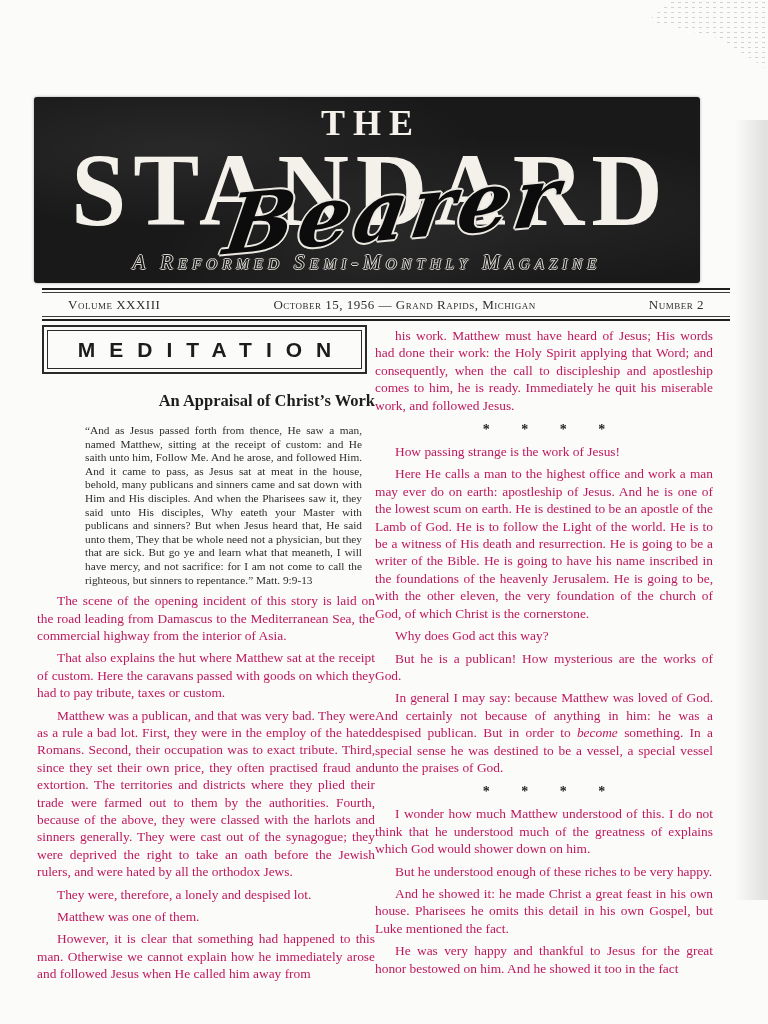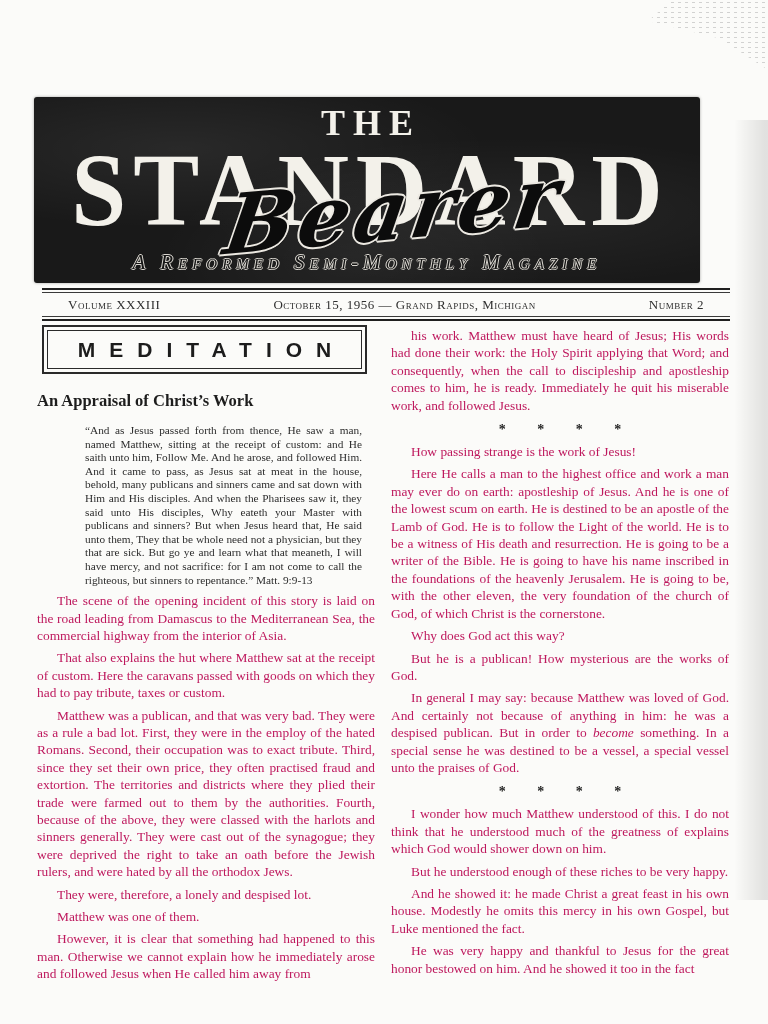--- a/index.html
+++ b/index.html
@@ -86,41 +86,41 @@
   .issue-line {
     display:flex; justify-content:space-between; align-items:flex-start;
     padding:4px 26px 3px 26px;
     font-variant:small-caps;
     font-size:13px; color:#2e2e2e; letter-spacing:0.5px;
   }
 
   
   .columns {
     position:absolute; left:37px; top:322px; width:692px;
-    display:flex; gap:16px;
+    display:flex; 
   }
   .col { width:338px; }
 
   .meditation-box {
     margin:3px 8px 0 5px;
     border:2px solid #2a2a2a;
     padding:3px;
   }
   .meditation-inner {
     border:1px solid #2a2a2a;
     text-align:center;
     padding:7px 0 6px 0;
     font-family:"Liberation Sans", sans-serif;
     font-weight:bold; font-size:21px;
     letter-spacing:14px; text-indent:14px;
     color:#1c1c1c;
   }
   .article-title {
     margin-top:17px;
-    text-align:left;
+    text-align:right;
     font-weight:bold; font-size:16.5px;
     color:#1d1d1d;
   }
   .col .quote {
     margin:13px 13px 0 48px;
     font-size:11.3px; line-height:13.6px;
     text-align:justify;
     color:#2d2d2d;
   }
   .col p.para {
@@ -181,18 +181,18 @@
         <p class="para">his work. Matthew must have heard of Jesus; His words had done their work: the Holy Spirit applying that Word; and consequently, when the call to discipleship and apostleship comes to him, he is ready. Immediately he quit his miserable work, and followed Jesus.</p>
         <div class="sep">*  *  *  *</div>
         <p class="para">How passing strange is the work of Jesus!</p>
         <p class="para">Here He calls a man to the highest office and work a man may ever do on earth: apostleship of Jesus. And he is one of the lowest scum on earth. He is destined to be an apostle of the Lamb of God. He is to follow the Light of the world. He is to be a witness of His death and resurrection. He is going to be a writer of the Bible. He is going to have his name inscribed in the foundations of the heavenly Jerusalem. He is going to be, with the other eleven, the very foundation of the church of God, of which Christ is the cornerstone.</p>
         <p class="para">Why does God act this way?</p>
         <p class="para">But he is a publican! How mysterious are the works of God.</p>
         <p class="para">In general I may say: because Matthew was loved of God. And certainly not because of anything in him: he was a despised publican. But in order to <i>become</i> something. In a special sense he was destined to be a vessel, a special vessel unto the praises of God.</p>
         <div class="sep">*  *  *  *</div>
         <p class="para">I wonder how much Matthew understood of this. I do not think that he understood much of the greatness of explains which God would shower down on him.</p>
         <p class="para">But he understood enough of these riches to be very happy.</p>
-        <p class="para">And he showed it: he made Christ a great feast in his own house. Modestly he omits this mercy in his own Gospel, but Luke mentioned the fact.</p>
+        <p class="para">And he showed it: he made Christ a great feast in his own house. Pharisees he omits this detail in his own Gospel, but Luke mentioned the fact.</p>
         <p class="para">He was very happy and thankful to Jesus for the great honor bestowed on him. And he showed it too in the fact</p>
       </div>
   </div>
 
 </div>
 
 </body></html>

